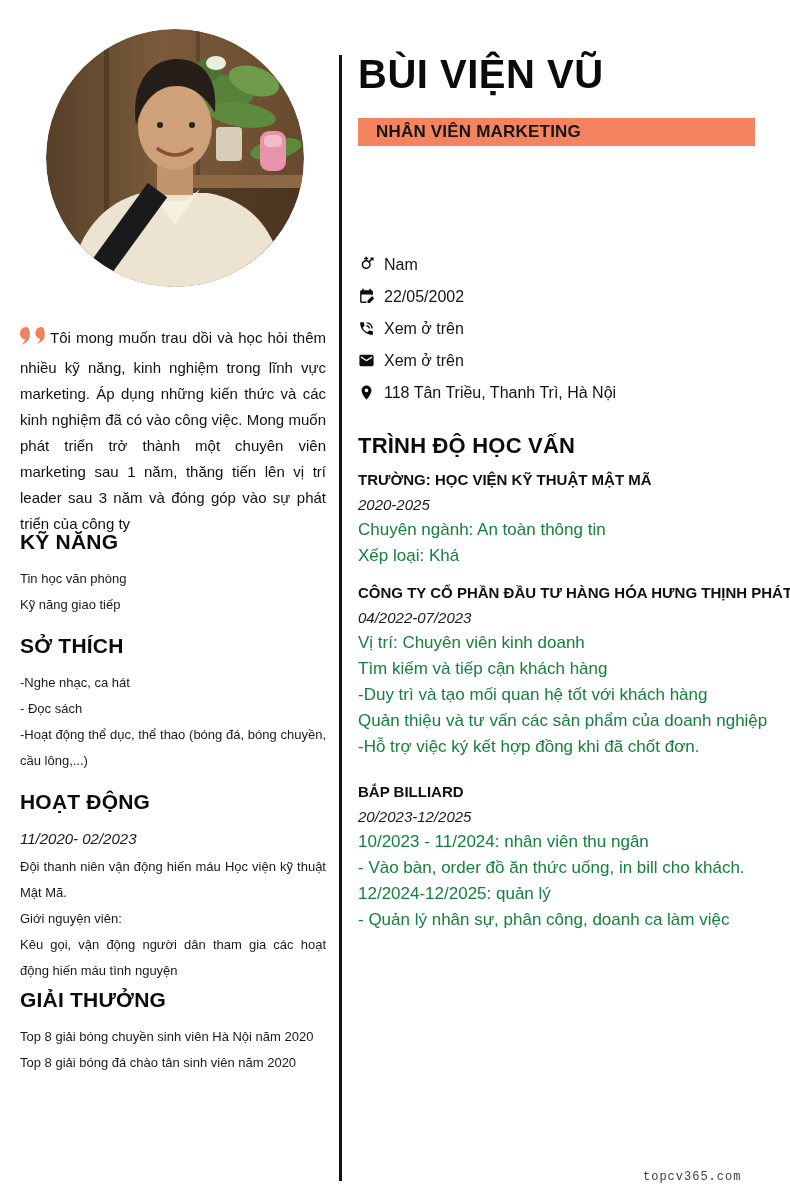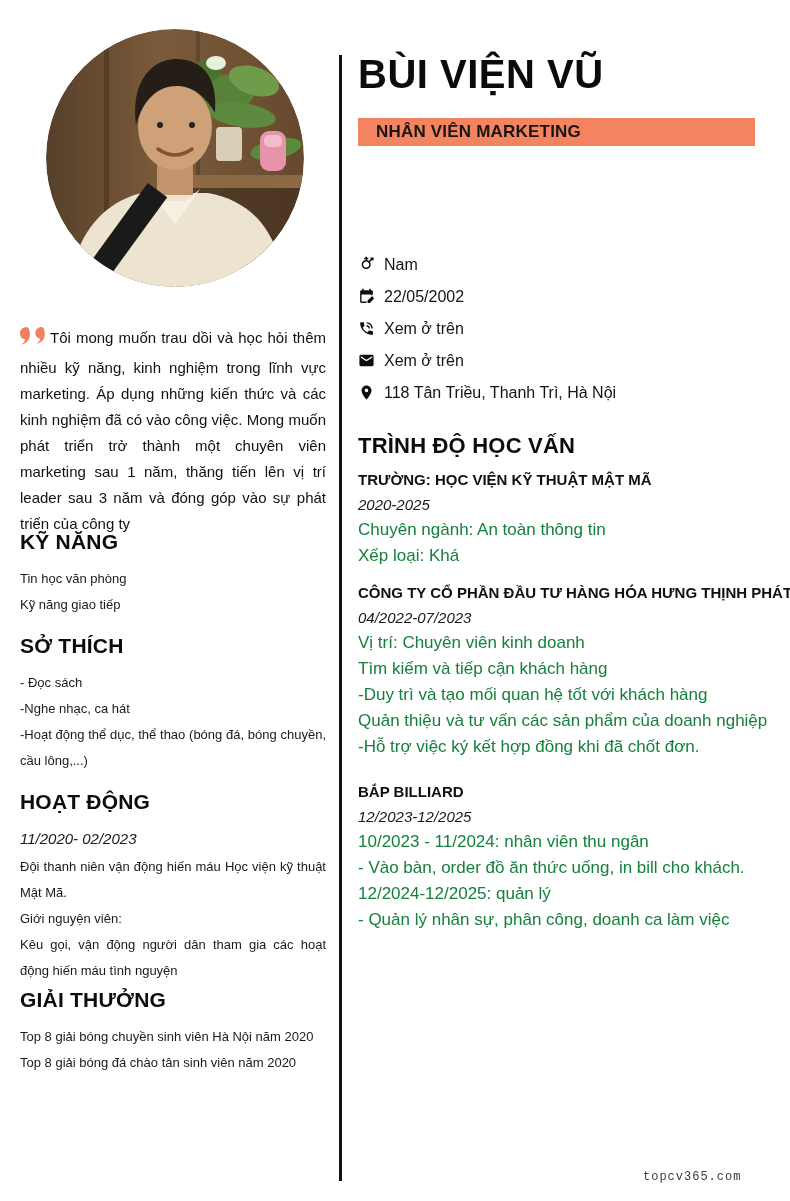--- a/index.html
+++ b/index.html
@@ -132,22 +132,22 @@
     </div>
 
     <div class="left-sec sec-skills">
       <div class="l-heading">KỸ NĂNG</div>
       <div class="l-line">Tin học văn phòng</div>
       <div class="l-line">Kỹ năng giao tiếp</div>
     </div>
 
     <div class="left-sec sec-hobbies">
       <div class="l-heading">SỞ THÍCH</div>
+      <div class="l-line">-Nghe nhạc, ca hát</div>
       <div class="l-line">- Đọc sách</div>
-      <div class="l-line">-Nghe nhạc, ca hát</div>
       <div class="l-line l-just">-Hoạt động thể dục, thể thao (bóng đá, bóng chuyền, cầu lông,...)</div>
     </div>
 
     <div class="left-sec sec-activities">
       <div class="l-heading">HOẠT ĐỘNG</div>
       <div class="date-line">11/2020- 02/2023</div>
       <div class="l-line l-just">Đội thanh niên vận động hiến máu Học viện kỹ thuật Mật Mã.</div>
       <div class="l-line">Giới nguyện viên:</div>
       <div class="l-line l-just">Kêu gọi, vận động người dân tham gia các hoạt động hiến máu tình nguyện</div>
     </div>
@@ -229,21 +229,21 @@
         <div class="r-date">04/2022-07/2023</div>
         <div class="r-line">Vị trí: Chuyên viên kinh doanh</div>
         <div class="r-line">Tìm kiếm và tiếp cận khách hàng</div>
         <div class="r-line">-Duy trì và tạo mối quan hệ tốt với khách hàng</div>
         <div class="r-line">Quản thiệu và tư vấn các sản phẩm của doanh nghiệp</div>
         <div class="r-line">-Hỗ trợ việc ký kết hợp đồng khi đã chốt đơn.</div>
       </div>
 
       <div class="job2">
         <div class="r-sub">BẮP BILLIARD</div>
-        <div class="r-date">12/2023-12/2025</div>
+        <div class="r-date">20/2023-12/2025</div>
         <div class="r-line">10/2023 - 11/2024: nhân viên thu ngân</div>
         <div class="r-line">- Vào bàn, order đồ ăn thức uống, in bill cho khách.</div>
         <div class="r-line">12/2024-12/2025: quản lý</div>
         <div class="r-line">- Quản lý nhân sự, phân công, doanh ca làm việc</div>
       </div>
     </div>
 
   </div>
 
   <div class="watermark">topcv365.com</div>

